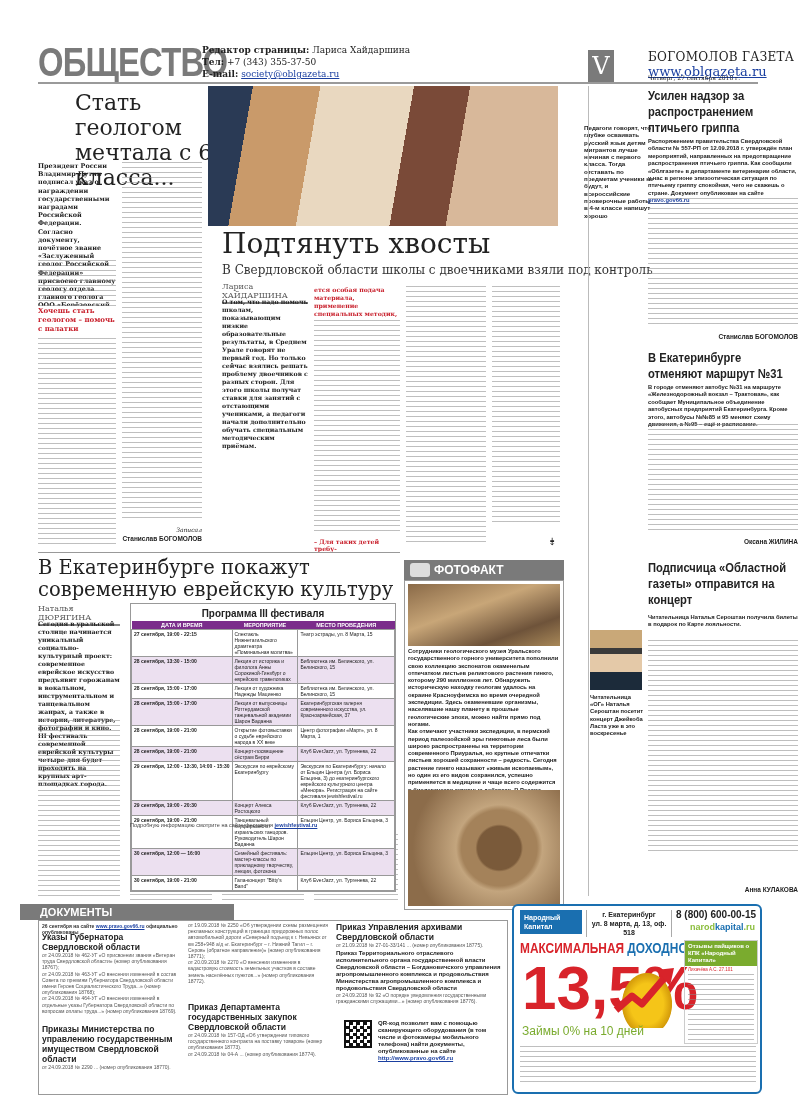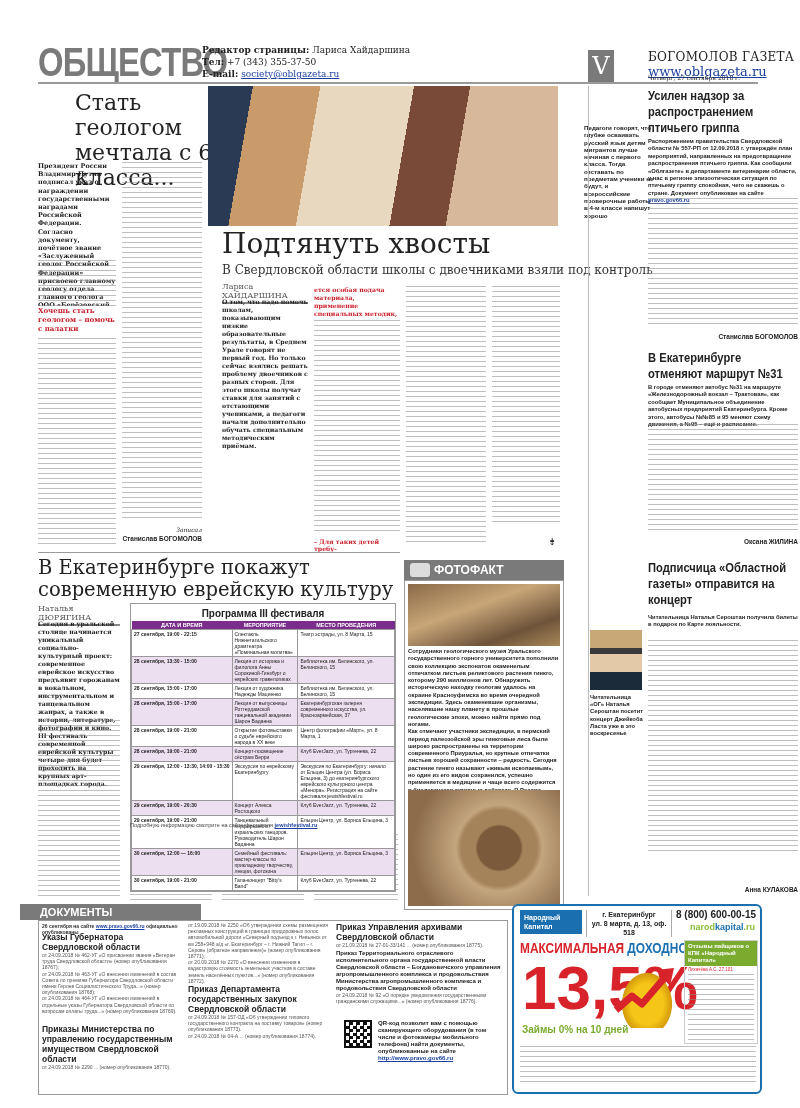--- a/index.html
+++ b/index.html
@@ -34,35 +34,35 @@
   #fest-table tr.alt td { background: #ece0f0; }
   #fest-table td.date { font-weight: bold; white-space: nowrap; }
   #fest-more { left: 130px; top: 822px; font-size: 5.5px; font-family: "Liberation Sans", sans-serif; color: #444; }
   #fest-more span.link { color: #1a3fa0; text-decoration: underline; font-weight: bold; }
   
   #fotofakt-head { left: 404px; top: 560px; width: 160px; height: 20px; background: #7a7a7a; color: #fff; font-family: "Liberation Sans", sans-serif; font-weight: bold; font-size: 12px; line-height: 20px; padding-left: 30px; }
   #fotofakt-camera { position: absolute; left: 6px; top: 3px; width: 20px; height: 14px; background: #ddd; border-radius: 3px; }
   #fotofakt-box { left: 404px; top: 580px; width: 160px; height: 330px; border: 1px solid #9a9a9a; }
   #fotofakt-text { left: 408px; top: 648px; width: 152px; font-family: "Liberation Sans", sans-serif; font-size: 5.8px; line-height: 7.3px; font-weight: bold; color: #222; }
   
-  #docs-head { left: 20px; top: 904px; width: 181px; height: 16px; background: #7a7a7a; color: #fff; font-family: "Liberation Sans", sans-serif; font-weight: bold; font-size: 11px; line-height: 16px; padding-left: 20px; }
+  #docs-head { left: 20px; top: 904px; width: 214px; height: 16px; background: #7a7a7a; color: #fff; font-family: "Liberation Sans", sans-serif; font-weight: bold; font-size: 11px; line-height: 16px; padding-left: 20px; }
   #docs-box { left: 38px; top: 920px; width: 470px; height: 175px; border: 1px solid #999; }
   .doc-h { font-family: "Liberation Sans", sans-serif; font-weight: bold; font-size: 8.5px; line-height: 10px; color: #222; }
   .doc-t { font-family: "Liberation Sans", sans-serif; font-size: 5px; line-height: 6.2px; color: #555; }
   
   #ad { left: 512px; top: 904px; width: 250px; height: 190px; border: 2px solid #1a6fb0; border-radius: 6px; background: #fff; overflow: hidden; }
   #ad-logo { position: absolute; left: 6px; top: 4px; width: 62px; height: 24px; background: #1a6fb0; color: #fff; font-family: "Liberation Sans", sans-serif; font-weight: bold; font-size: 7px; line-height: 9px; padding: 3px 4px; }
   #ad-addr { position: absolute; left: 72px; top: 4px; width: 86px; font-family: "Liberation Sans", sans-serif; font-weight: bold; font-size: 7px; line-height: 9px; text-align: center; border-left: 1px solid #aaa; border-right: 1px solid #aaa; }
   #ad-phone { position: absolute; left: 162px; top: 3px; font-family: "Liberation Sans", sans-serif; font-weight: bold; font-size: 10px; }
   #ad-site { position: absolute; left: 176px; top: 16px; font-family: "Liberation Sans", sans-serif; font-weight: bold; font-size: 9px; color: #8bbd3c; }
   #ad-site b { color: #1a6fb0; }
   #ad-slogan { position: absolute; left: 6px; top: 34px; font-family: "Liberation Sans", sans-serif; font-weight: bold; font-size: 14px; color: #d8232a; transform: scaleX(0.85); transform-origin: left top; white-space: nowrap; }
   #ad-slogan b { color: #1a6fb0; }
   #ad-rate { position: absolute; left: 8px; top: 50px; font-family: "Liberation Sans", sans-serif; font-weight: bold; font-size: 62px; color: #d8232a; line-height: 64px; }
-  #ad-loans { position: absolute; left: 8px; top: 118px; font-family: "Liberation Sans", sans-serif; font-weight: bold; font-size: 10px; color: #7aab2e; }
+  #ad-loans { position: absolute; left: 8px; top: 118px; font-family: "Liberation Sans", sans-serif; font-weight: normal; font-size: 12px; color: #7aab2e; }
   #ad-coins { position: absolute; left: 104px; top: 62px; width: 58px; height: 60px; background: radial-gradient(ellipse at 50% 60%, #f5c518 0 40%, #d49b0a 60%, transparent 62%); }
   #ad-arrow { position: absolute; left: 98px; top: 60px; width: 64px; height: 52px; }
   #ad-reviews { position: absolute; left: 170px; top: 34px; width: 74px; height: 104px; border: 1px solid #ccc; }
   #ad-reviews-head { background: #7aab2e; color: #fff; font-family: "Liberation Sans", sans-serif; font-weight: bold; font-size: 6px; line-height: 7px; padding: 2px 3px; }
   #ad-fineprint { position: absolute; left: 6px; top: 140px; width: 236px; height: 40px; }
   
   .end-mark { font-size: 10px; }
 </style>
 </head>
 <body>
@@ -232,21 +232,21 @@
   <div class="doc-h">Указы Губернатора Свердловской области</div>
   <div class="doc-t">от 24.09.2018 № 462-УГ «О присвоении звания «Ветеран труда Свердловской области» (номер опубликования 18767);</div>
   <div class="doc-t">от 24.09.2018 № 463-УГ «О внесении изменений в состав Совета по премиям Губернатора Свердловской области имени Героев Социалистического Труда...» (номер опубликования 18768);</div>
   <div class="doc-t">от 24.09.2018 № 464-УГ «О внесении изменений в отдельные указы Губернатора Свердловской области по вопросам оплаты труда...» (номер опубликования 18769).</div>
   <div class="doc-h" style="margin-top:10px;">Приказы Министерства по управлению государственным имуществом Свердловской области</div>
   <div class="doc-t">от 24.09.2018 № 2290 ... (номер опубликования 18770).</div>
 </div>
 <div class="abs" style="left:188px;top:922px;width:140px;">
   <div class="doc-t">от 19.09.2018 № 2250 «Об утверждении схемы размещения рекламных конструкций в границах придорожных полос автомобильной дороги «Северный подъезд к г. Невьянск от км 258+948 а/д «г. Екатеринбург – г. Нижний Тагил – г. Серов» (обратное направление)» (номер опубликования 18771);</div>
   <div class="doc-t">от 20.09.2018 № 2270 «О внесении изменения в кадастровую стоимость земельных участков в составе земель населённых пунктов...» (номер опубликования 18772).</div>
-  <div class="doc-h" style="margin-top:0;">Приказ Департамента государственных закупок Свердловской области</div>
+  <div class="doc-h" style="margin-top:18px;">Приказ Департамента государственных закупок Свердловской области</div>
   <div class="doc-t">от 24.09.2018 № 157-ОД «Об утверждении типового государственного контракта на поставку товаров» (номер опубликования 18773).</div>
   <div class="doc-t">от 24.09.2018 № 04-А ... (номер опубликования 18774).</div>
 </div>
 <div class="abs" style="left:336px;top:922px;width:168px;">
   <div class="doc-h">Приказ Управления архивами Свердловской области</div>
   <div class="doc-t">от 21.09.2018 № 27-01-33/141 ... (номер опубликования 18775).</div>
   <div class="doc-h" style="margin-top:2px;font-size:6px;line-height:7px;">Приказ Территориального отраслевого исполнительного органа государственной власти Свердловской области – Богдановичского управления агропромышленного комплекса и продовольствия Министерства агропромышленного комплекса и продовольствия Свердловской области</div>
   <div class="doc-t">от 24.09.2018 № 92 «О порядке уведомления государственными гражданскими служащими...» (номер опубликования 18776).</div>
 </div>
 <div class="abs" style="left:344px;top:1020px;width:28px;height:28px;background:repeating-conic-gradient(#111 0 25%,#fff 0 50%) 0 0/7px 7px;border:2px solid #111;"></div>

